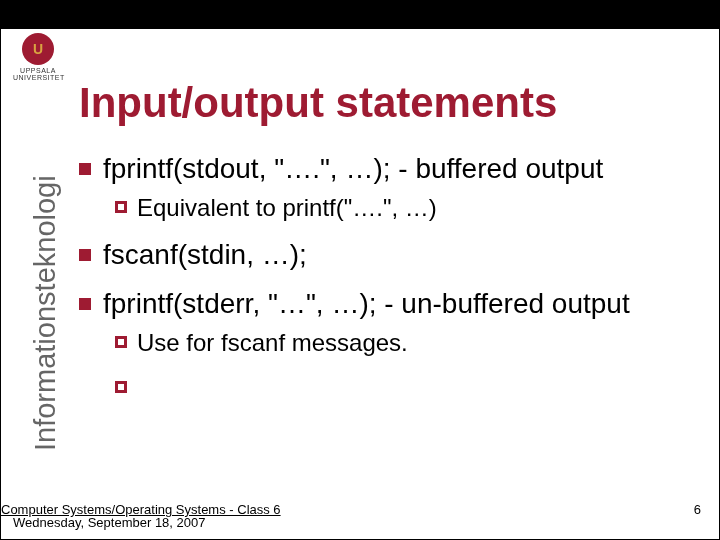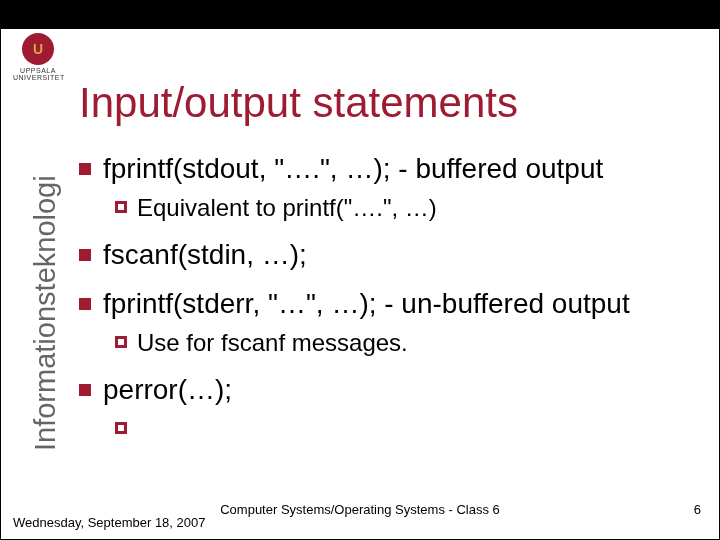--- a/index.html
+++ b/index.html
@@ -44,21 +44,21 @@
     font-size: 7px;
     letter-spacing: 0.5px;
     color: #333;
     white-space: nowrap;
   }
   .title {
     position: absolute;
     left: 78px;
     top: 78px;
     font-size: 42px;
-    font-weight: normal;
+    font-weight: bold;
     color: #9e1b32;
   }
   .side-label {
     position: absolute;
     left: 28px;
     top: 450px;
     transform: rotate(-90deg);
     transform-origin: left top;
     font-size: 29px;
     color: #666;
@@ -130,21 +130,22 @@
     left: 12px;
     bottom: 0;
     width: 200px;
     line-height: 1.2;
   }
   .footer-center {
     position: absolute;
     left: 0;
     right: 0;
     bottom: 14px;
-    text-align: center;
+    text-align: left;
+    text-decoration: underline;
   }
   .footer-right {
     position: absolute;
     right: 18px;
     bottom: 14px;
   }
 </style>
 </head>
 <body>
 <div class="slide">
@@ -188,24 +189,20 @@
         <span class="bullet1"></span>
         <span>fprintf(stderr, "…", …); - un-buffered output</span>
       </div>
       <div class="l2">
         <span class="bullet2"></span>
         <span>Use for fscanf messages.</span>
       </div>
     </div>
 
     <div class="item1">
-      <div class="l1">
-        <span class="bullet1"></span>
-        <span>perror(…);</span>
-      </div>
       <div class="l2">
         <span class="bullet2"></span>
       </div>
     </div>
 
   </div>
 
   <div class="footer">
     <div class="footer-left">Wednesday, September 18, 2007</div>
     <div class="footer-center">Computer Systems/Operating Systems - Class 6</div>

